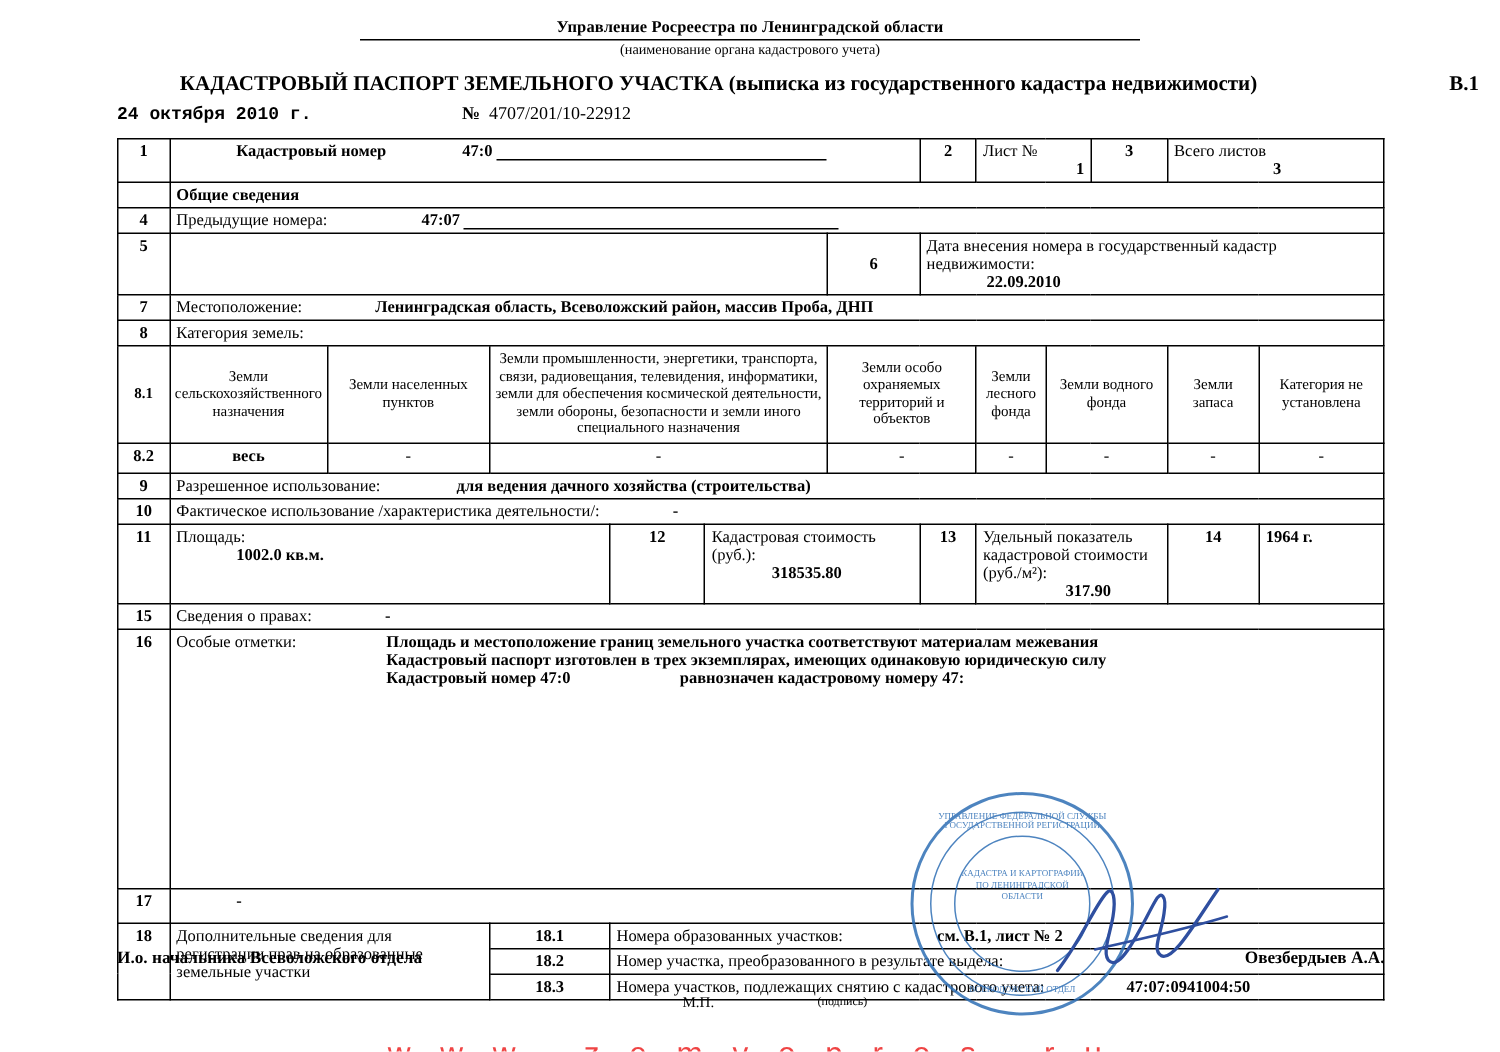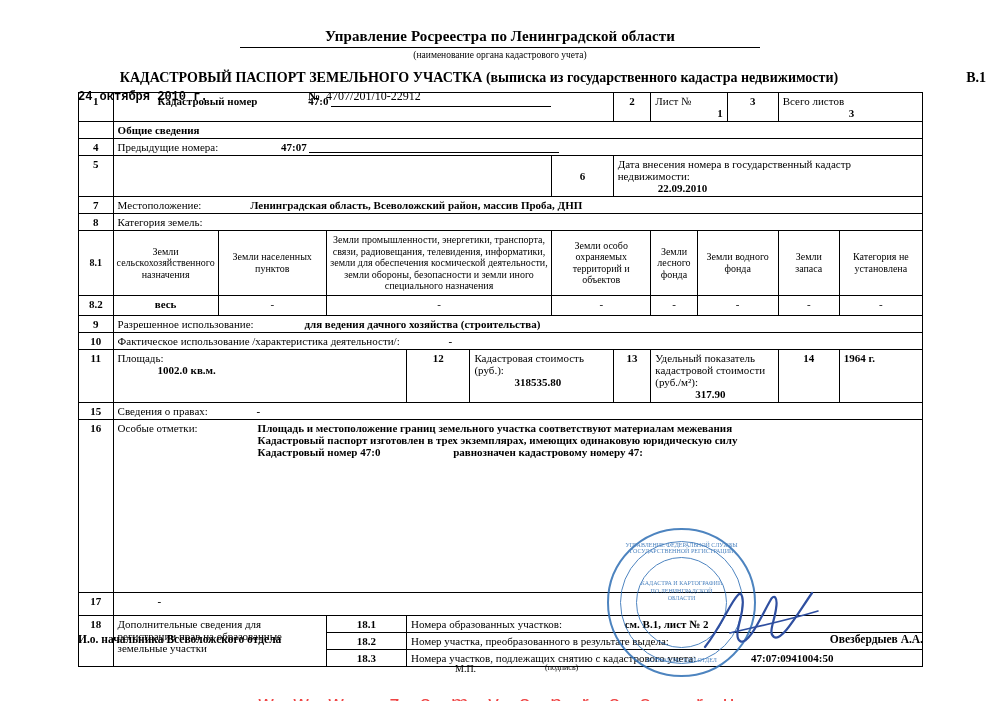--- a/index.html
+++ b/index.html
@@ -19,23 +19,23 @@
     position: relative;
     width: 1000px;
     height: 701px;
     box-sizing: border-box;
     padding: 0;
   }
 
   
   .hdr-org {
     text-align: center;
-    font-size: 15px;
-    font-weight: bold;
-    padding-top: 28px;
+    font-size: 11px;
+    font-weight: bold;
+    padding-top: 12px;
     letter-spacing: 0.1px;
   }
   .hdr-rule {
     width: 520px;
     margin: 2px auto 0 auto;
     border-bottom: 1px solid #000;
   }
   .hdr-sub {
     text-align: center;
     font-size: 9.5px;
@@ -358,21 +358,21 @@
         <div class="b">1002.0 кв.м.</div>
       </td>
       <td class="num b mid">12</td>
       <td colspan="3">
         <div>Кадастровая стоимость (руб.):</div>
         <div class="b">318535.80</div>
       </td>
       <td class="num b mid">13</td>
       <td colspan="3">
         <div>Удельный показатель кадастровой стоимости (руб./м²):</div>
-        <div class="b" style="text-align:left;padding-right:18px">317.90</div>
+        <div class="b" style="text-align:center;padding-right:18px">317.90</div>
       </td>
       <td class="num b mid">14</td>
       <td class="mid b">1964 г.</td>
     </tr>
 
     <tr>
       <td class="num b">15</td>
       <td colspan="13">
         <span>Сведения о правах:</span>
         <span class="b" style="margin-left:6px">-</span>

